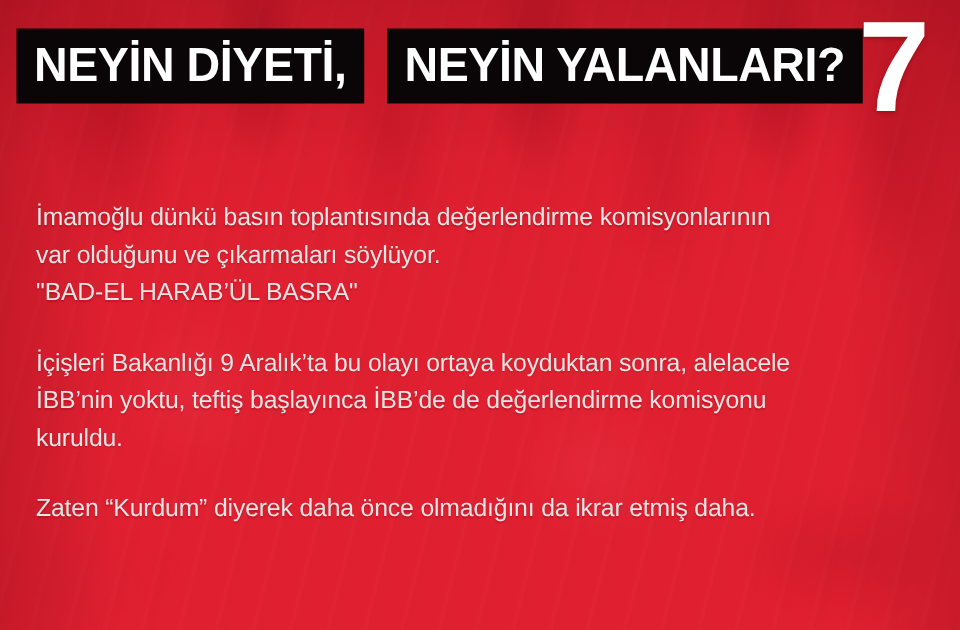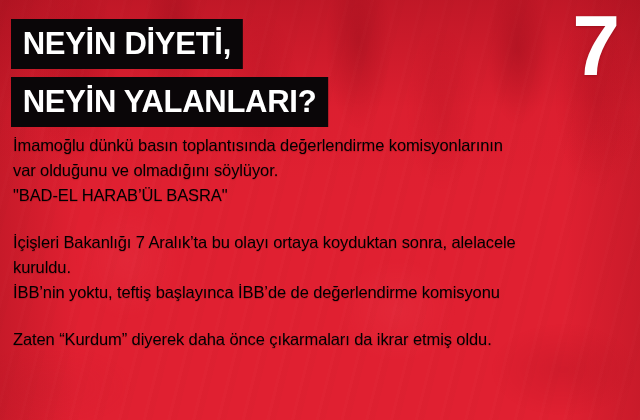--- a/index.html
+++ b/index.html
@@ -85,21 +85,20 @@
     font-family: "Liberation Sans", sans-serif;
     text-shadow: 0 1px 3px rgba(90,0,10,0.35);
   }
 
   
   .headline {
     position: absolute;
     left: 11px;
     top: 19px;
     display: flex;
-    flex-direction: column;
     align-items: flex-start;
     gap: 8px;
   }
 
   .headline-line {
     display: inline-block;
     background: #0a0608;
     color: #ffffff;
     font-size: 32px;
     font-weight: 700;
@@ -114,27 +113,28 @@
 
   
   .body-copy {
     position: absolute;
     left: 13px;
     top: 133px;
     right: 14px;
   }
 
   .paragraph {
-    color: #000000;
+    color: #e5e5e5;
     font-size: 16.5px;
     line-height: 25px;
     font-weight: 400;
     font-family: "Liberation Sans", sans-serif;
     letter-spacing: -0.1px;
     text-shadow: 0 1px 1px rgba(110,0,12,0.28);
+    margin-left: 11px;
   }
 
   .paragraph + .paragraph {
     margin-top: 22px;
   }
 
   .paragraph .line {
     display: block;
     white-space: nowrap;
   }
@@ -155,30 +155,30 @@
 
     <div class="headline">
       <span class="headline-line">NEYİN DİYETİ,</span>
       <span class="headline-line">NEYİN YALANLARI?</span>
     </div>
 
     <div class="body-copy">
 
       <div class="paragraph">
         <span class="line">İmamoğlu dünkü basın toplantısında değerlendirme komisyonlarının</span>
-        <span class="line">var olduğunu ve olmadığını söylüyor.</span>
+        <span class="line">var olduğunu ve çıkarmaları söylüyor.</span>
         <span class="line">"BAD-EL HARAB’ÜL BASRA"</span>
       </div>
 
       <div class="paragraph">
-        <span class="line">İçişleri Bakanlığı 7 Aralık’ta bu olayı ortaya koyduktan sonra, alelacele</span>
+        <span class="line">İçişleri Bakanlığı 9 Aralık’ta bu olayı ortaya koyduktan sonra, alelacele</span>
+        <span class="line">İBB’nin yoktu, teftiş başlayınca İBB’de de değerlendirme komisyonu</span>
         <span class="line">kuruldu.</span>
-        <span class="line">İBB’nin yoktu, teftiş başlayınca İBB’de de değerlendirme komisyonu</span>
       </div>
 
       <div class="paragraph">
-        <span class="line">Zaten “Kurdum” diyerek daha önce çıkarmaları da ikrar etmiş oldu.</span>
+        <span class="line">Zaten “Kurdum” diyerek daha önce olmadığını da ikrar etmiş daha.</span>
       </div>
 
     </div>
 
   </div>
 </div>
 
 </body></html>

